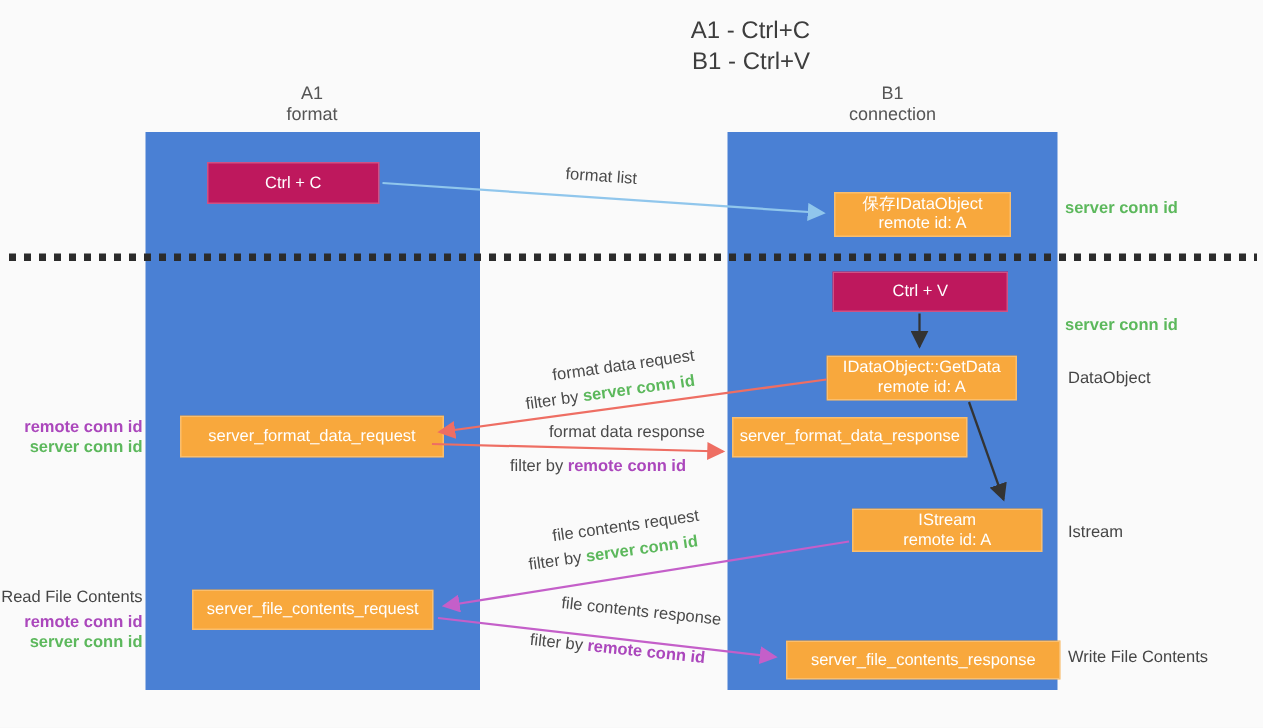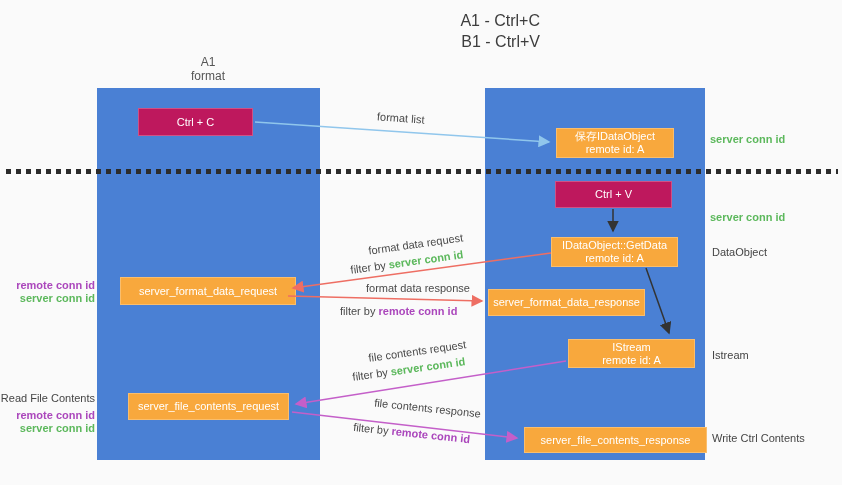--- a/index.html
+++ b/index.html
@@ -51,20 +51,24 @@
 
   <div class="title">
     <div>A1 - Ctrl+C</div>
     <div>B1 - Ctrl+V</div>
   </div>
 
   <div class="lane-header" style="left:98px;">
     <div>A1</div>
     <div>format</div>
   </div>
+  <div class="lane-header" style="left:485px;">
+    <div>B1</div>
+    <div>connection</div>
+  </div>
 
   <div class="lane" style="left:97px;width:223px;"></div>
   <div class="lane" style="left:485px;width:220px;"></div>
 
   <div class="dotted-line"></div>
 
   <div class="node green" style="left:138px;top:108px;width:115px;height:28px;">
     <span>Ctrl + C</span>
   </div>
 
@@ -79,42 +83,42 @@
 
   <div class="node orange" style="left:551px;top:237px;width:127px;height:30px;">
     <span>IDataObject::GetData</span>
     <span>remote id: A</span>
   </div>
 
   <div class="node orange" style="left:120px;top:277px;width:176px;height:28px;align-items:center;">
     <span>server_format_data_request</span>
   </div>
 
-  <div class="node orange" style="left:488px;top:289px;width:157px;height:27px;">
+  <div class="node orange" style="left:488px;top:278px;width:157px;height:27px;">
     <span>server_format_data_response</span>
   </div>
 
   <div class="node orange" style="left:568px;top:339px;width:127px;height:29px;">
     <span>IStream</span>
     <span>remote id: A</span>
   </div>
 
   <div class="node orange" style="left:128px;top:393px;width:161px;height:27px;">
     <span>server_file_contents_request</span>
   </div>
 
   <div class="node orange" style="left:524px;top:427px;width:183px;height:26px;">
     <span>server_file_contents_response</span>
   </div>
 
   <div class="ann c-green" style="left:710px;top:133px;">server conn id</div>
   <div class="ann c-green" style="left:710px;top:211px;">server conn id</div>
   <div class="ann side-label" style="left:712px;top:246px;">DataObject</div>
   <div class="ann side-label" style="left:712px;top:349px;">Istream</div>
-  <div class="ann side-label" style="left:712px;top:432px;">Write Ctrl Contents</div>
+  <div class="ann side-label" style="left:712px;top:432px;">Write File Contents</div>
 
   <div class="ann right-block" style="left:0px;top:279px;width:95px;line-height:13px;">
     <div class="c-purple">remote conn id</div>
     <div class="c-green">server conn id</div>
   </div>
 
   <div class="ann right-block side-label" style="left:0px;top:392px;width:95px;">Read File Contents</div>
 
   <div class="ann right-block" style="left:0px;top:409px;width:95px;line-height:13px;">
     <div class="c-purple">remote conn id</div>

